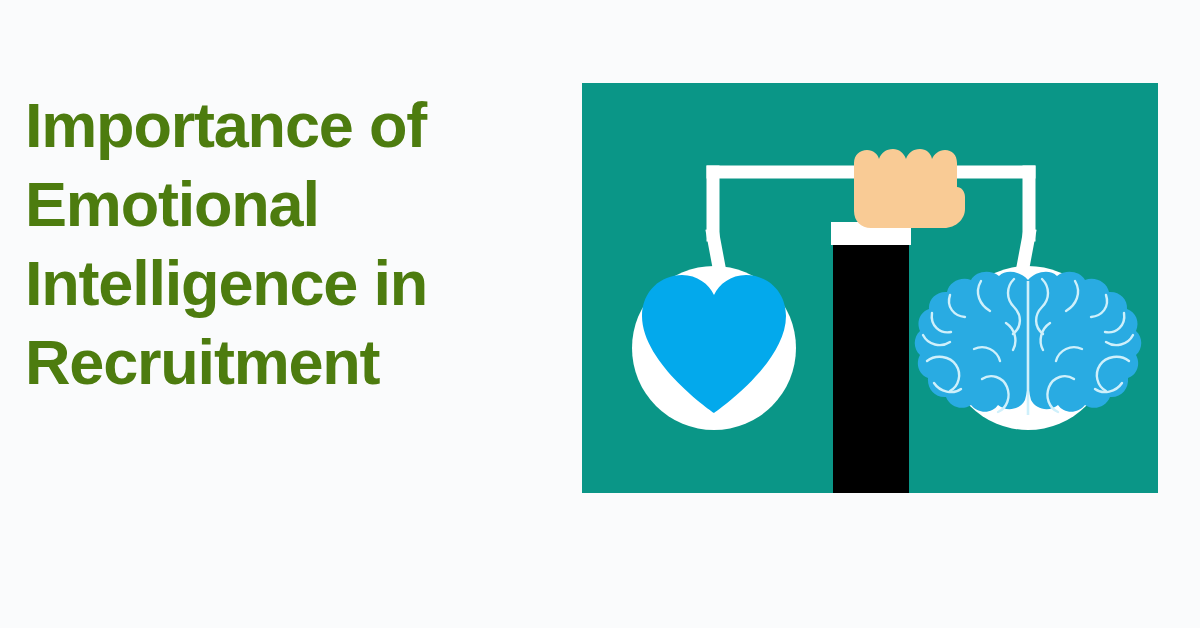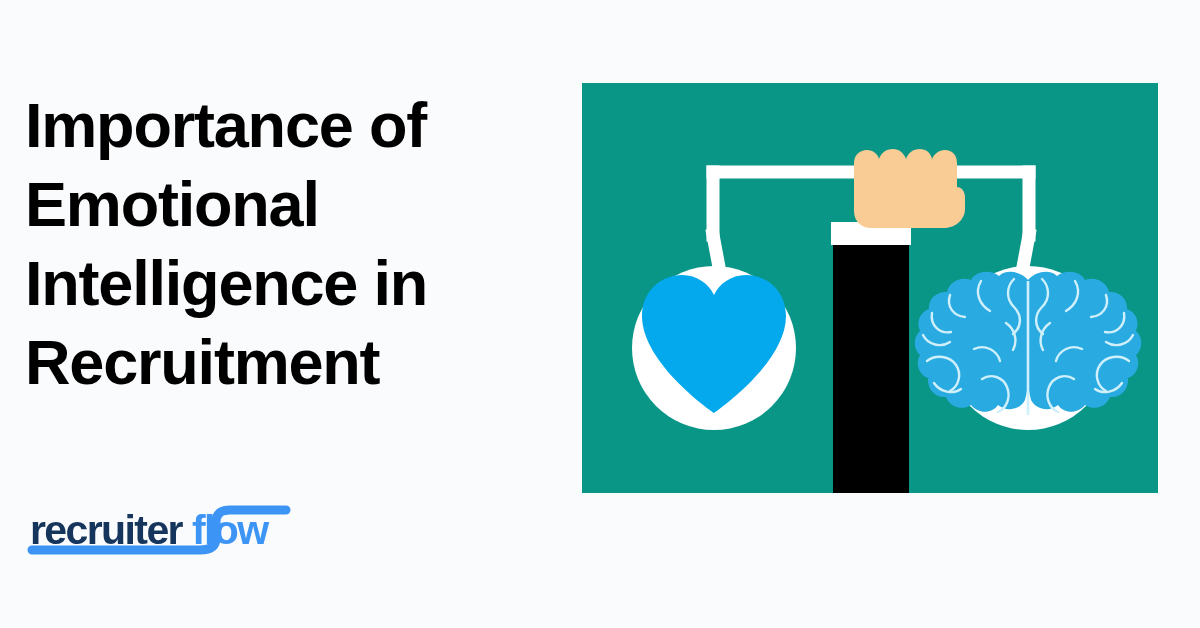--- a/index.html
+++ b/index.html
@@ -19,21 +19,21 @@
     background: #FAFBFC;
     overflow: hidden;
   }
 
   
   #headline {
     position: absolute;
     left: 25px;
     top: 86px;
     width: 520px;
-    color: #000000;
+    color: #4d7c0f;
     font-family: "Liberation Sans", sans-serif;
     font-weight: bold;
     font-size: 63px;
     line-height: 79px;
     letter-spacing: -1.2px;
     white-space: pre-line;
   }
 
   
   #logo-wrap {
@@ -60,30 +60,20 @@
 </head>
 <body>
 
 <div id="banner">
 
   <div id="headline">Importance of
 Emotional
 Intelligence in
 Recruitment</div>
 
-  <div id="logo-wrap">
-    <svg id="logo-svg" width="270" height="68" viewBox="0 0 270 68" xmlns="http://www.w3.org/2000/svg">
-
-      <path d="M8 54 L176 54 Q192 54 192 42 L192 26 Q192 14 206 14 L262 14" fill="none" stroke="#3C94F5" stroke-width="9" stroke-linecap="round" stroke-linejoin="round"></path>
-
-      <text x="6" y="48" font-family="&quot;Liberation Sans&quot;, sans-serif" font-size="41" font-weight="bold" fill="#15355C" letter-spacing="-1.6">recruiter</text>
-
-      <text x="168" y="48" font-family="&quot;Liberation Sans&quot;, sans-serif" font-size="41" font-weight="bold" fill="#3C94F5" letter-spacing="-1.6">flow</text>
-    </svg>
-  </div>
 
   <div id="illustration">
     <svg width="576" height="410" viewBox="0 0 576 410" xmlns="http://www.w3.org/2000/svg">
 
       <rect x="0" y="0" width="576" height="410" fill="#0A9687"></rect>
 
       <rect x="251" y="155" width="76" height="255" fill="#000000"></rect>
 
       <rect x="249" y="139" width="80" height="23" fill="#FFFFFF"></rect>
 

